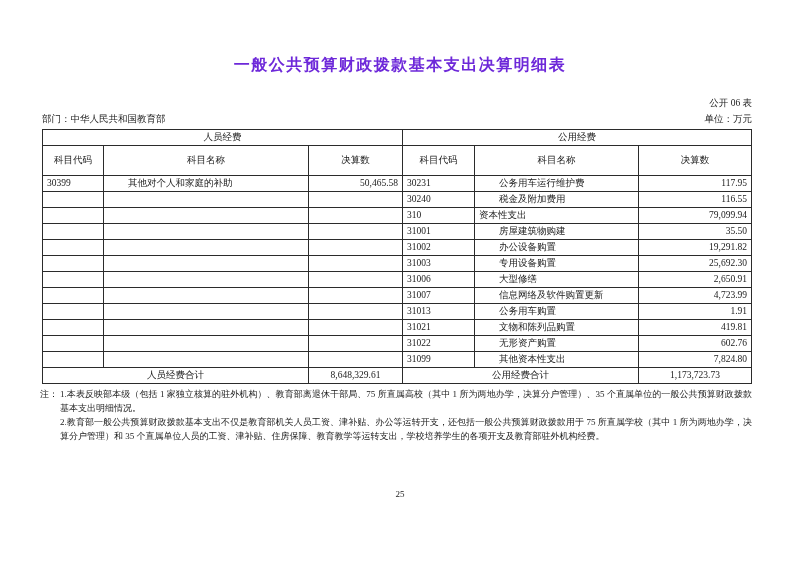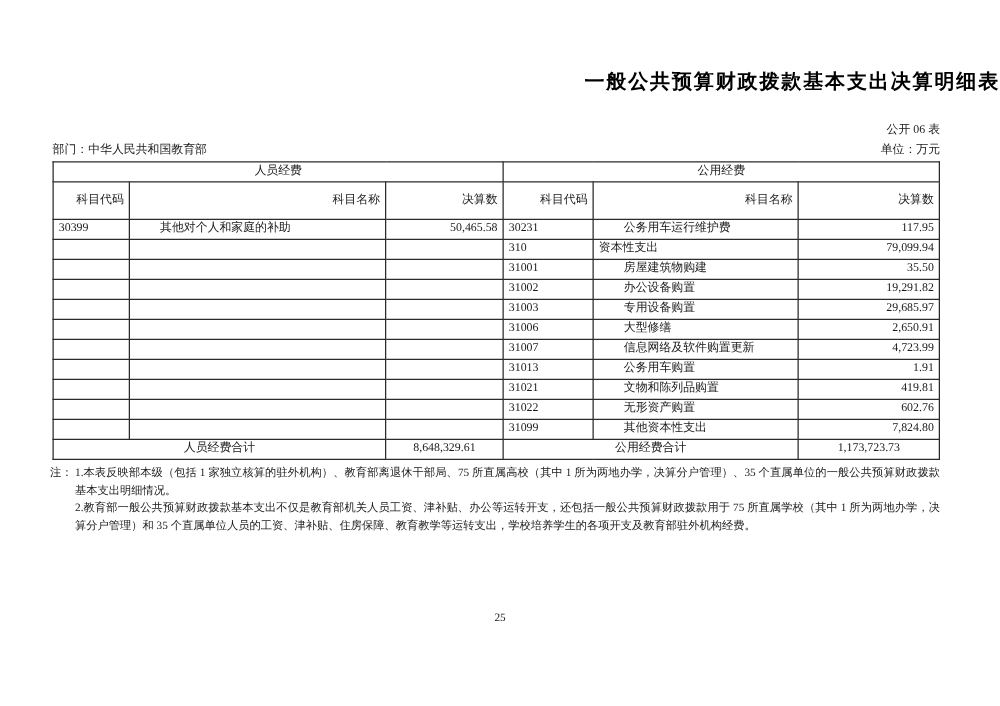--- a/index.html
+++ b/index.html
@@ -2,37 +2,37 @@
 <html><head>
 <meta charset="utf-8">
 <style>
   html,body{margin:0;padding:0;background:#e8e8e8;}
   .page{
     position:relative;width:800px;height:565px;background:#ffffff;
     font-family:"Liberation Serif","DejaVu Serif",serif;color:#1a1a1a;
     margin:0 auto;overflow:hidden;box-sizing:border-box;
   }
   .title{
-    padding-top:55px;text-align:right;font-size:16px;font-weight:bold;
-    letter-spacing:1.5px;color:#000000;
+    padding-top:55px;text-align:center;font-size:16px;font-weight:bold;
+    letter-spacing:1.5px;color:#6d28d9;
   }
   .meta{width:710px;margin:0 auto 0 42px;}
   .code-line{margin-top:21px;text-align:right;font-size:9.5px;}
   .dept-line{margin-top:3px;display:flex;justify-content:space-between;font-size:9.5px;}
   table.main{
     width:710px;margin:3px 0 0 42px;border-collapse:collapse;table-layout:fixed;
     font-size:9.5px;
   }
   table.main th,table.main td{
     border:1px solid #2b2b2b;padding:0 4px;height:15px;line-height:1.1;
     overflow:hidden;white-space:nowrap;font-weight:normal;
   }
   table.main{border:1.5px solid #2b2b2b;}
   tr.group-header th{height:15px;}
-  tr.col-header th{height:29px;text-align:right;margin-left:12px;}
+  tr.col-header th{height:29px;text-align:center;margin-left:12px;}
   td.code{text-align:left;}
   td.name{text-align:left;}
   td.name.ind{padding-left:24px;}
   td.val{text-align:right;}
   .b{font-weight:bold;}
   td.total-label{text-align:center;}
   td.total-val{text-align:center;font-weight:bold;}
   .notes{
     width:712px;margin:4px 0 0 40px;display:flex;font-size:9px;line-height:1.55;
   }
@@ -87,20 +87,28 @@
           <td class="name ind">其他对个人和家庭的补助</td>
           <td class="val">50,465.58</td>
           <td class="code">30231</td>
           <td class="name ind">公务用车运行维护费</td>
           <td class="val">117.95</td>
         </tr>
         <tr>
           <td class="code"></td>
           <td class="name"></td>
           <td class="val"></td>
+          <td class="code">30240</td>
+          <td class="name ind">税金及附加费用</td>
+          <td class="val">116.55</td>
+        </tr>
+        <tr>
+          <td class="code"></td>
+          <td class="name"></td>
+          <td class="val"></td>
           <td class="code b">310</td>
           <td class="name b">资本性支出</td>
           <td class="val b">79,099.94</td>
         </tr>
         <tr>
           <td class="code"></td>
           <td class="name"></td>
           <td class="val"></td>
           <td class="code">31001</td>
           <td class="name ind">房屋建筑物购建</td>
@@ -113,21 +121,21 @@
           <td class="code">31002</td>
           <td class="name ind">办公设备购置</td>
           <td class="val">19,291.82</td>
         </tr>
         <tr>
           <td class="code"></td>
           <td class="name"></td>
           <td class="val"></td>
           <td class="code">31003</td>
           <td class="name ind">专用设备购置</td>
-          <td class="val">29,685.97</td>
+          <td class="val">25,692.30</td>
         </tr>
         <tr>
           <td class="code"></td>
           <td class="name"></td>
           <td class="val"></td>
           <td class="code">31006</td>
           <td class="name ind">大型修缮</td>
           <td class="val">2,650.91</td>
         </tr>
         <tr>

